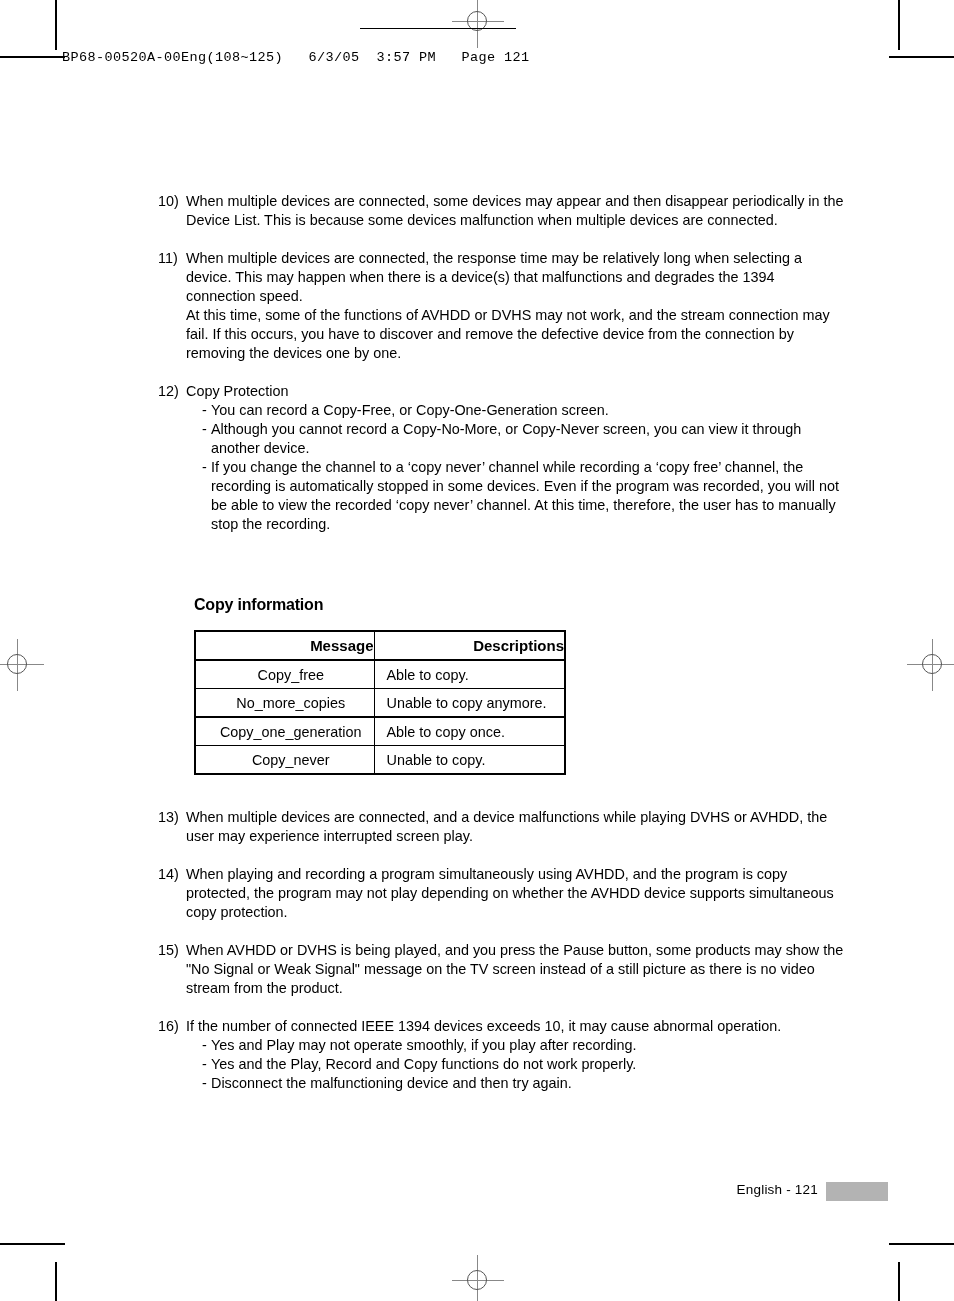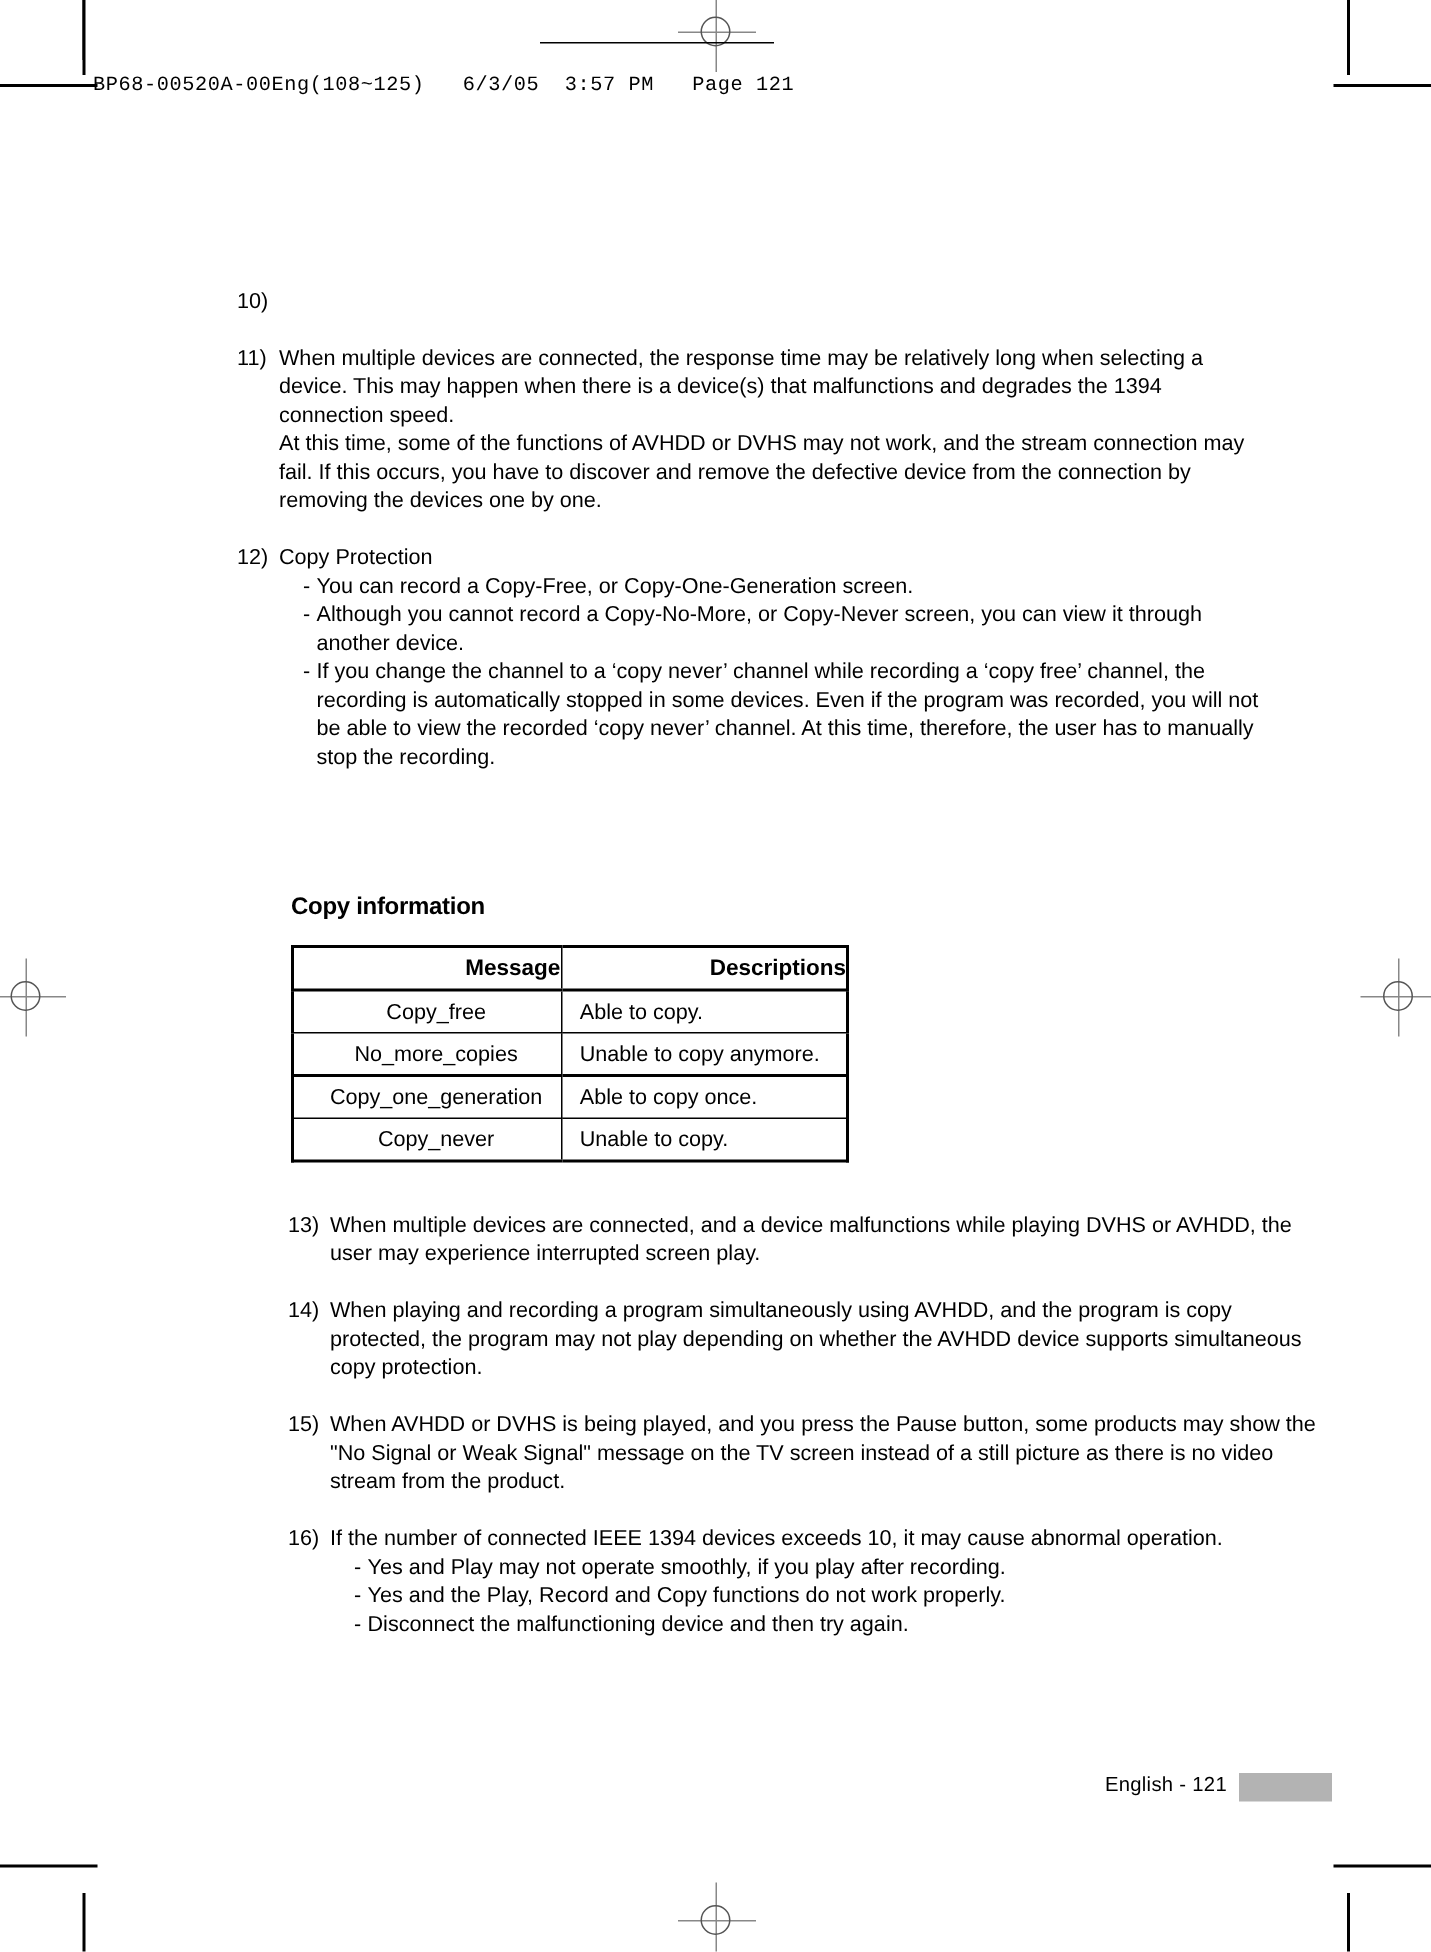--- a/index.html
+++ b/index.html
@@ -228,20 +228,21 @@
 <div class="header-rule" style="left:360px; top:28px; width:118px;"></div>
 <div class="header-rule" style="left:478px; top:28px; width:38px;"></div>
 
 <div class="slug">BP68-00520A-00Eng(108~125)   6/3/05  3:57 PM   Page 121</div>
 
 <div class="content">
 
   <div class="item">
     <div class="item-num">10)</div>
     <div class="item-body">
+      <p class="para">When multiple devices are connected, some devices may appear and then disappear periodically in the Device List. This is because some devices malfunction when multiple devices are connected.</p>
     </div>
   </div>
 
   <div class="gap-md"></div>
 
   <div class="item">
     <div class="item-num">11)</div>
     <div class="item-body">
       <p class="para">When multiple devices are connected, the response time may be relatively long when selecting a device. This may happen when there is a device(s) that malfunctions and degrades the 1394 connection speed.</p>
       <p class="para" style="margin-top:0">At this time, some of the functions of AVHDD or DVHS may not work, and the stream connection may fail. If this occurs, you have to discover and remove the defective device from the connection by removing the devices one by one.</p>
@@ -298,21 +299,21 @@
       <td>Copy_one_generation</td>
       <td>Able to copy once.</td>
     </tr>
     <tr class="last-row">
       <td>Copy_never</td>
       <td>Unable to copy.</td>
     </tr>
   </tbody>
 </table>
 
-<div class="content" style="top:808px;margin-left:34px;">
+<div class="content" style="top:808px;">
 
   <div class="item">
     <div class="item-num">13)</div>
     <div class="item-body">
       <p class="para">When multiple devices are connected, and a device malfunctions while playing DVHS or AVHDD, the user may experience interrupted screen play.</p>
     </div>
   </div>
 
   <div class="gap-md"></div>
 

